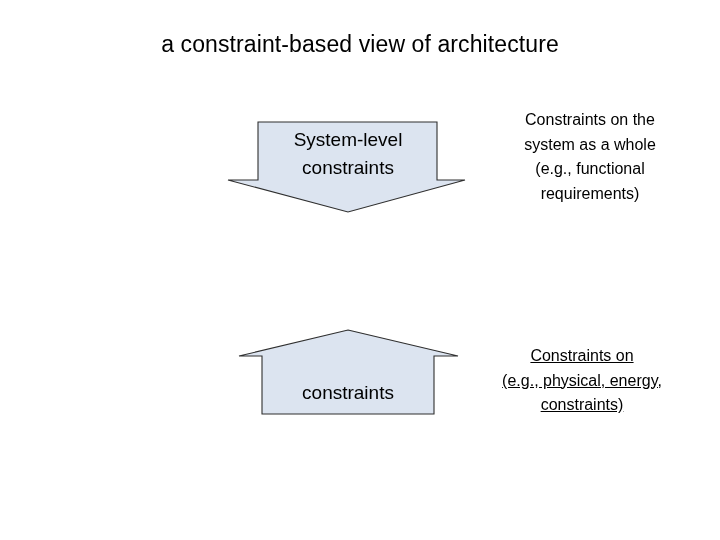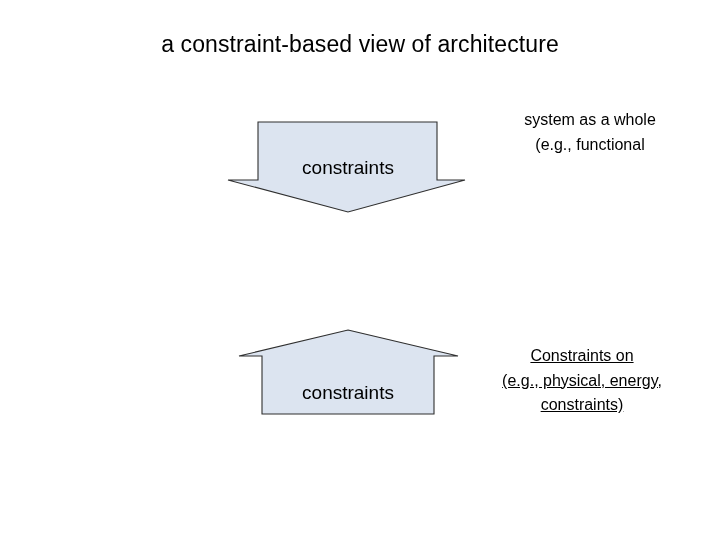--- a/index.html
+++ b/index.html
@@ -96,36 +96,38 @@
 
 <div id="slide" style="background: rgb(255, 255, 255);">
 
   <div id="slide-title">a constraint-based view of architecture</div>
 
   <svg class="arrow-shape" id="svg-down-arrow" viewBox="0 0 720 540">
     <polygon id="poly-down" points="258,122 437,122 437,180 465,180 348,212 228,180 258,180" fill="#dce4f0" stroke="#2f2f2f"></polygon>
   </svg>
 
   <div class="shape-label" id="label-system">
-    <br>
+    <span>System-level</span><br>
     <span>constraints</span>
   </div>
 
   <svg class="arrow-shape" id="svg-up-arrow" viewBox="0 0 720 540">
     <polygon id="poly-up" points="348,330 458,356 434,356 434,414 262,414 262,356 239,356" fill="#dce4f0" stroke="#2f2f2f"></polygon>
   </svg>
 
   <div class="shape-label" id="label-component">
     <br>
     <span>constraints</span>
   </div>
 
   <div class="caption" id="caption-system">
+    <span class="caption-line">Constraints on the</span>
     <span class="caption-line">system as a whole</span>
     <span class="caption-line">(e.g., functional</span>
+    <span class="caption-line">requirements)</span>
   </div>
 
   <div class="caption" id="caption-component">
     <span class="caption-line">Constraints on</span>
     <span class="caption-line">(e.g., physical, energy,</span>
     <span class="caption-line">constraints)</span>
   </div>
 
 </div>
 

